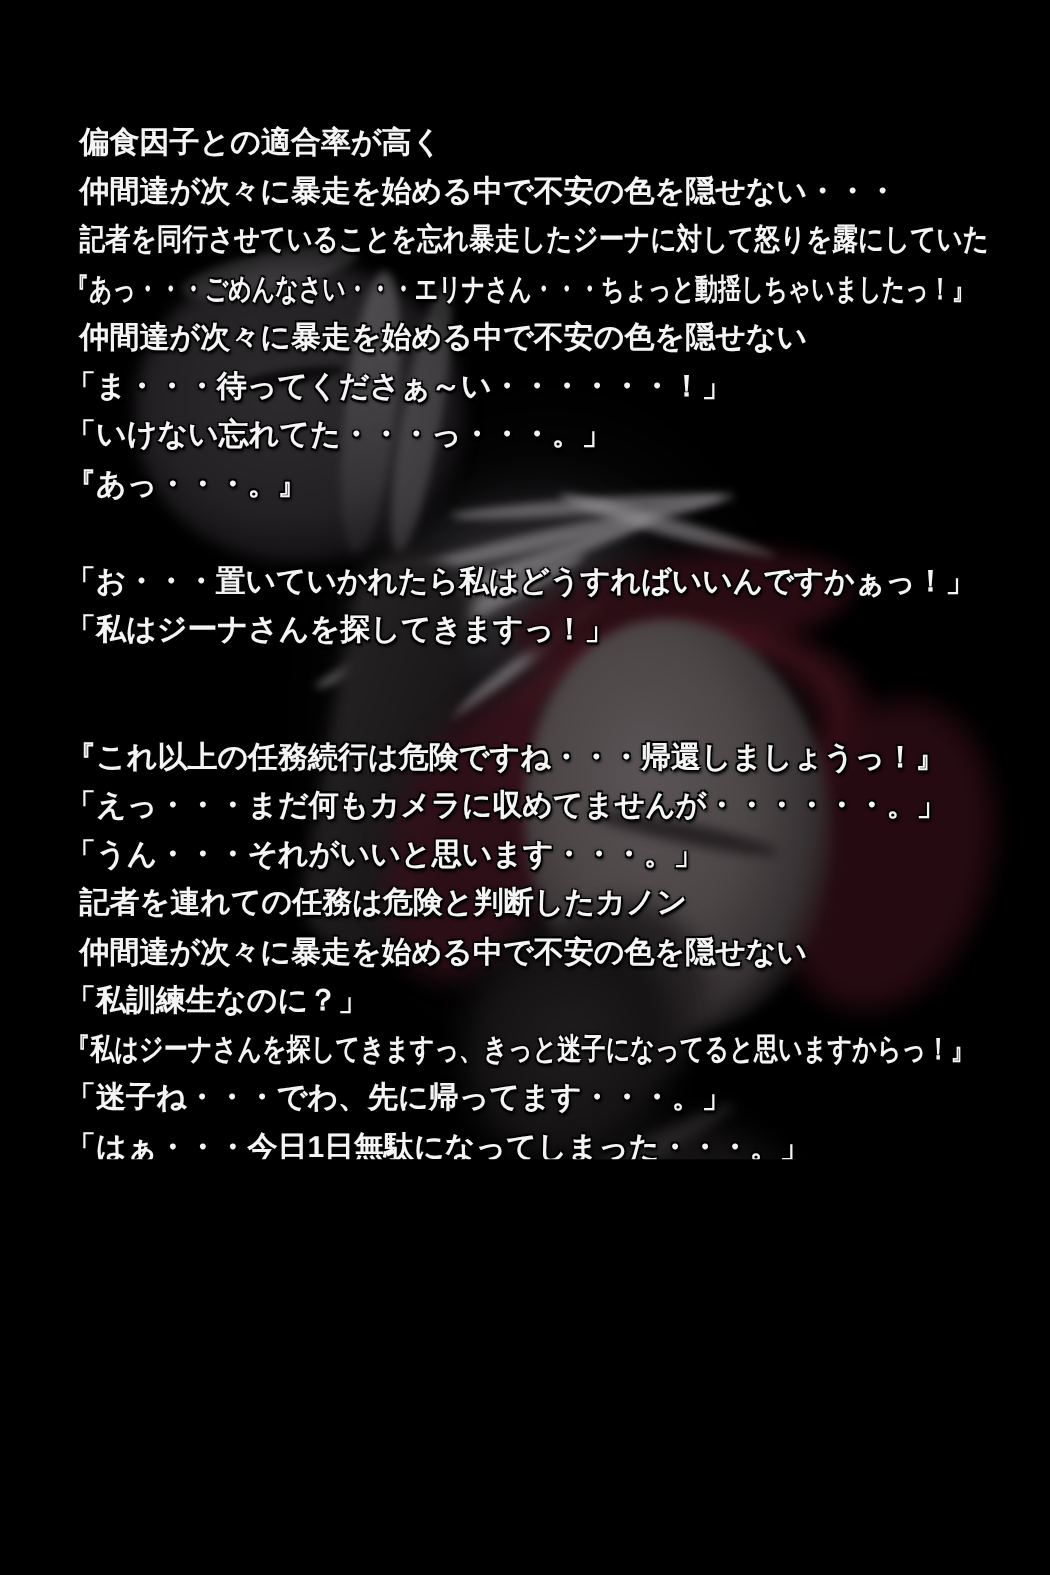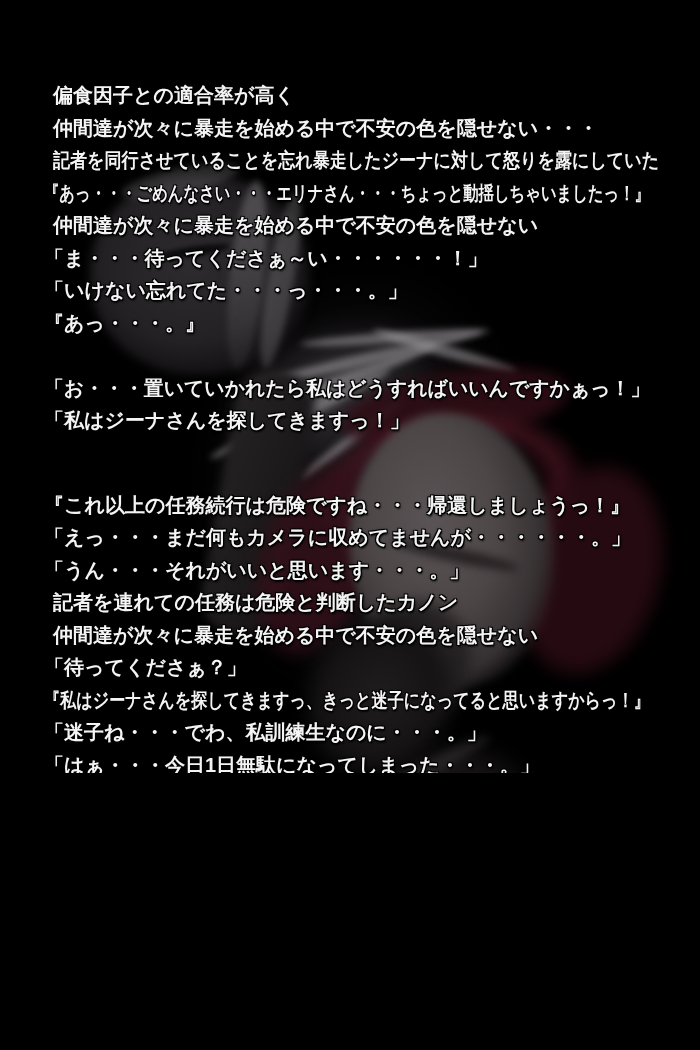--- a/index.html
+++ b/index.html
@@ -114,19 +114,19 @@
     <div class="line hang">「ま・・・待ってくださぁ～い・・・・・・！」</div>
     <div class="line hang">「いけない忘れてた・・・っ・・・。」</div>
     <div class="line hang">『あっ・・・。』</div>
     <div class="line gap1 hang" style="transform: scaleX(0.9934);">「お・・・置いていかれたら私はどうすればいいんですかぁっ！」</div>
     <div class="line hang">「私はジーナさんを探してきますっ！」</div>
     <div class="line gap2 hang">『これ以上の任務続行は危険ですね・・・帰還しましょうっ！』</div>
     <div class="line hang">「えっ・・・まだ何もカメラに収めてませんが・・・・・・。」</div>
     <div class="line hang">「うん・・・それがいいと思います・・・。」</div>
     <div class="line">記者を連れての任務は危険と判断したカノン</div>
     <div class="line">仲間達が次々に暴走を始める中で不安の色を隠せない</div>
-    <div class="line hang">「待ってくださぁ？」</div>
+    <div class="line hang">「私訓練生なのに？」</div>
     <div class="line hang" style="transform: scaleX(0.8048);">『私はジーナさんを探してきますっ、きっと迷子になってると思いますからっ！』</div>
-    <div class="line hang">「迷子ね・・・でわ、私訓練生なのに・・・。」</div>
+    <div class="line hang">「迷子ね・・・でわ、先に帰ってます・・・。」</div>
     <div class="line hang">「はぁ・・・今日1日無駄になってしまった・・・。」</div>
   </div>
 
 </div>
 
 </body></html>

